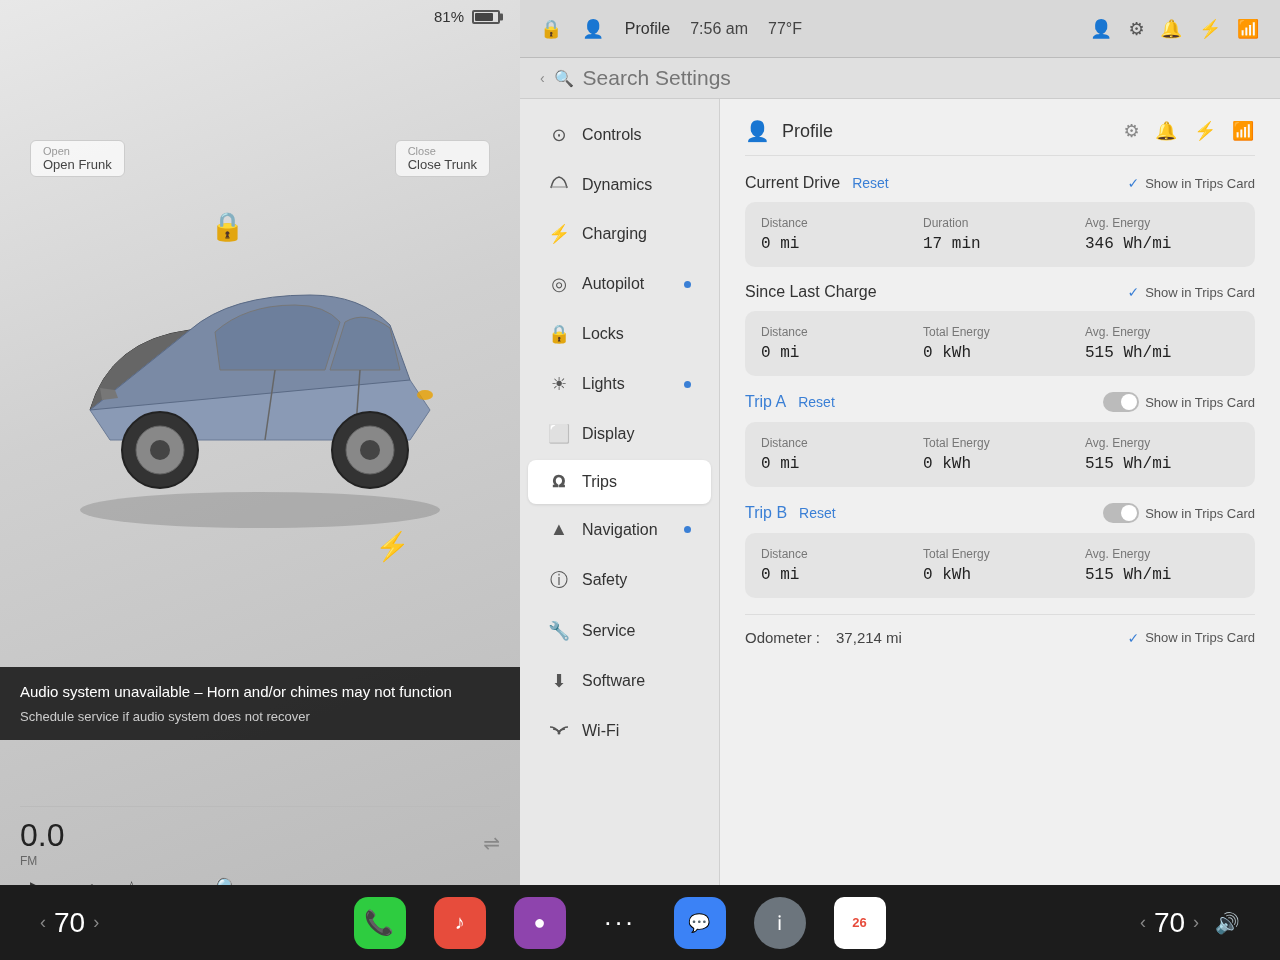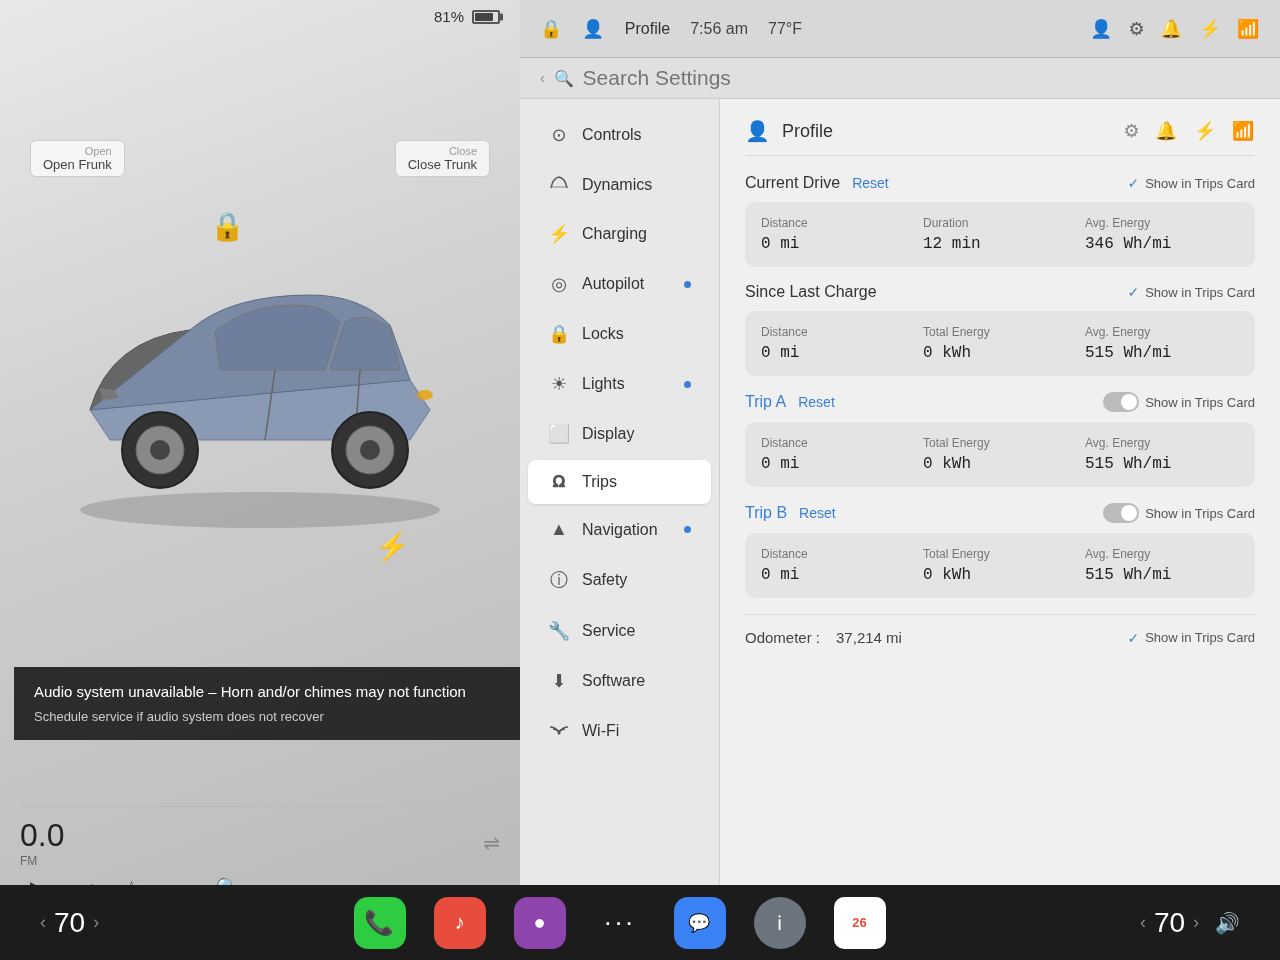--- a/index.html
+++ b/index.html
@@ -82,21 +82,21 @@
     }
 
     .car-btn {
       background: rgba(255,255,255,0.7);
       border: 1px solid #ccc;
       border-radius: 6px;
       padding: 4px 12px;
       font-size: 13px;
       color: #444;
       cursor: pointer;
-      text-align: right;
+      text-align: left;
     }
 
     .lock-icon-car {
       position: absolute;
       top: 210px;
       left: 210px;
       font-size: 28px;
       color: #333;
     }
 
@@ -123,21 +123,21 @@
       top: 310px;
       right: 90px;
       font-size: 28px;
       color: #3a7fd5;
       font-weight: bold;
     }
 
     .alert-box {
       position: absolute;
       bottom: 220px;
-      left: 14px;
+      left: 0;
       right: 0;
       background: rgba(30,30,30,0.92);
       color: white;
       padding: 14px 20px;
       font-size: 14px;
       line-height: 1.5;
     }
 
     .alert-box .alert-title {
       font-size: 15px;
@@ -761,21 +761,21 @@
             <span>Show in Trips Card</span>
           </div>
         </div>
         <div class="trip-card">
           <div class="trip-stat">
             <span class="stat-label">Distance</span>
             <span class="stat-value">0 mi</span>
           </div>
           <div class="trip-stat">
             <span class="stat-label">Duration</span>
-            <span class="stat-value">12 min</span>
+            <span class="stat-value">17 min</span>
           </div>
           <div class="trip-stat">
             <span class="stat-label">Avg. Energy</span>
             <span class="stat-value">346 Wh/mi</span>
           </div>
         </div>
       </div>
 
       <div class="trip-section">
         <div class="section-header">

